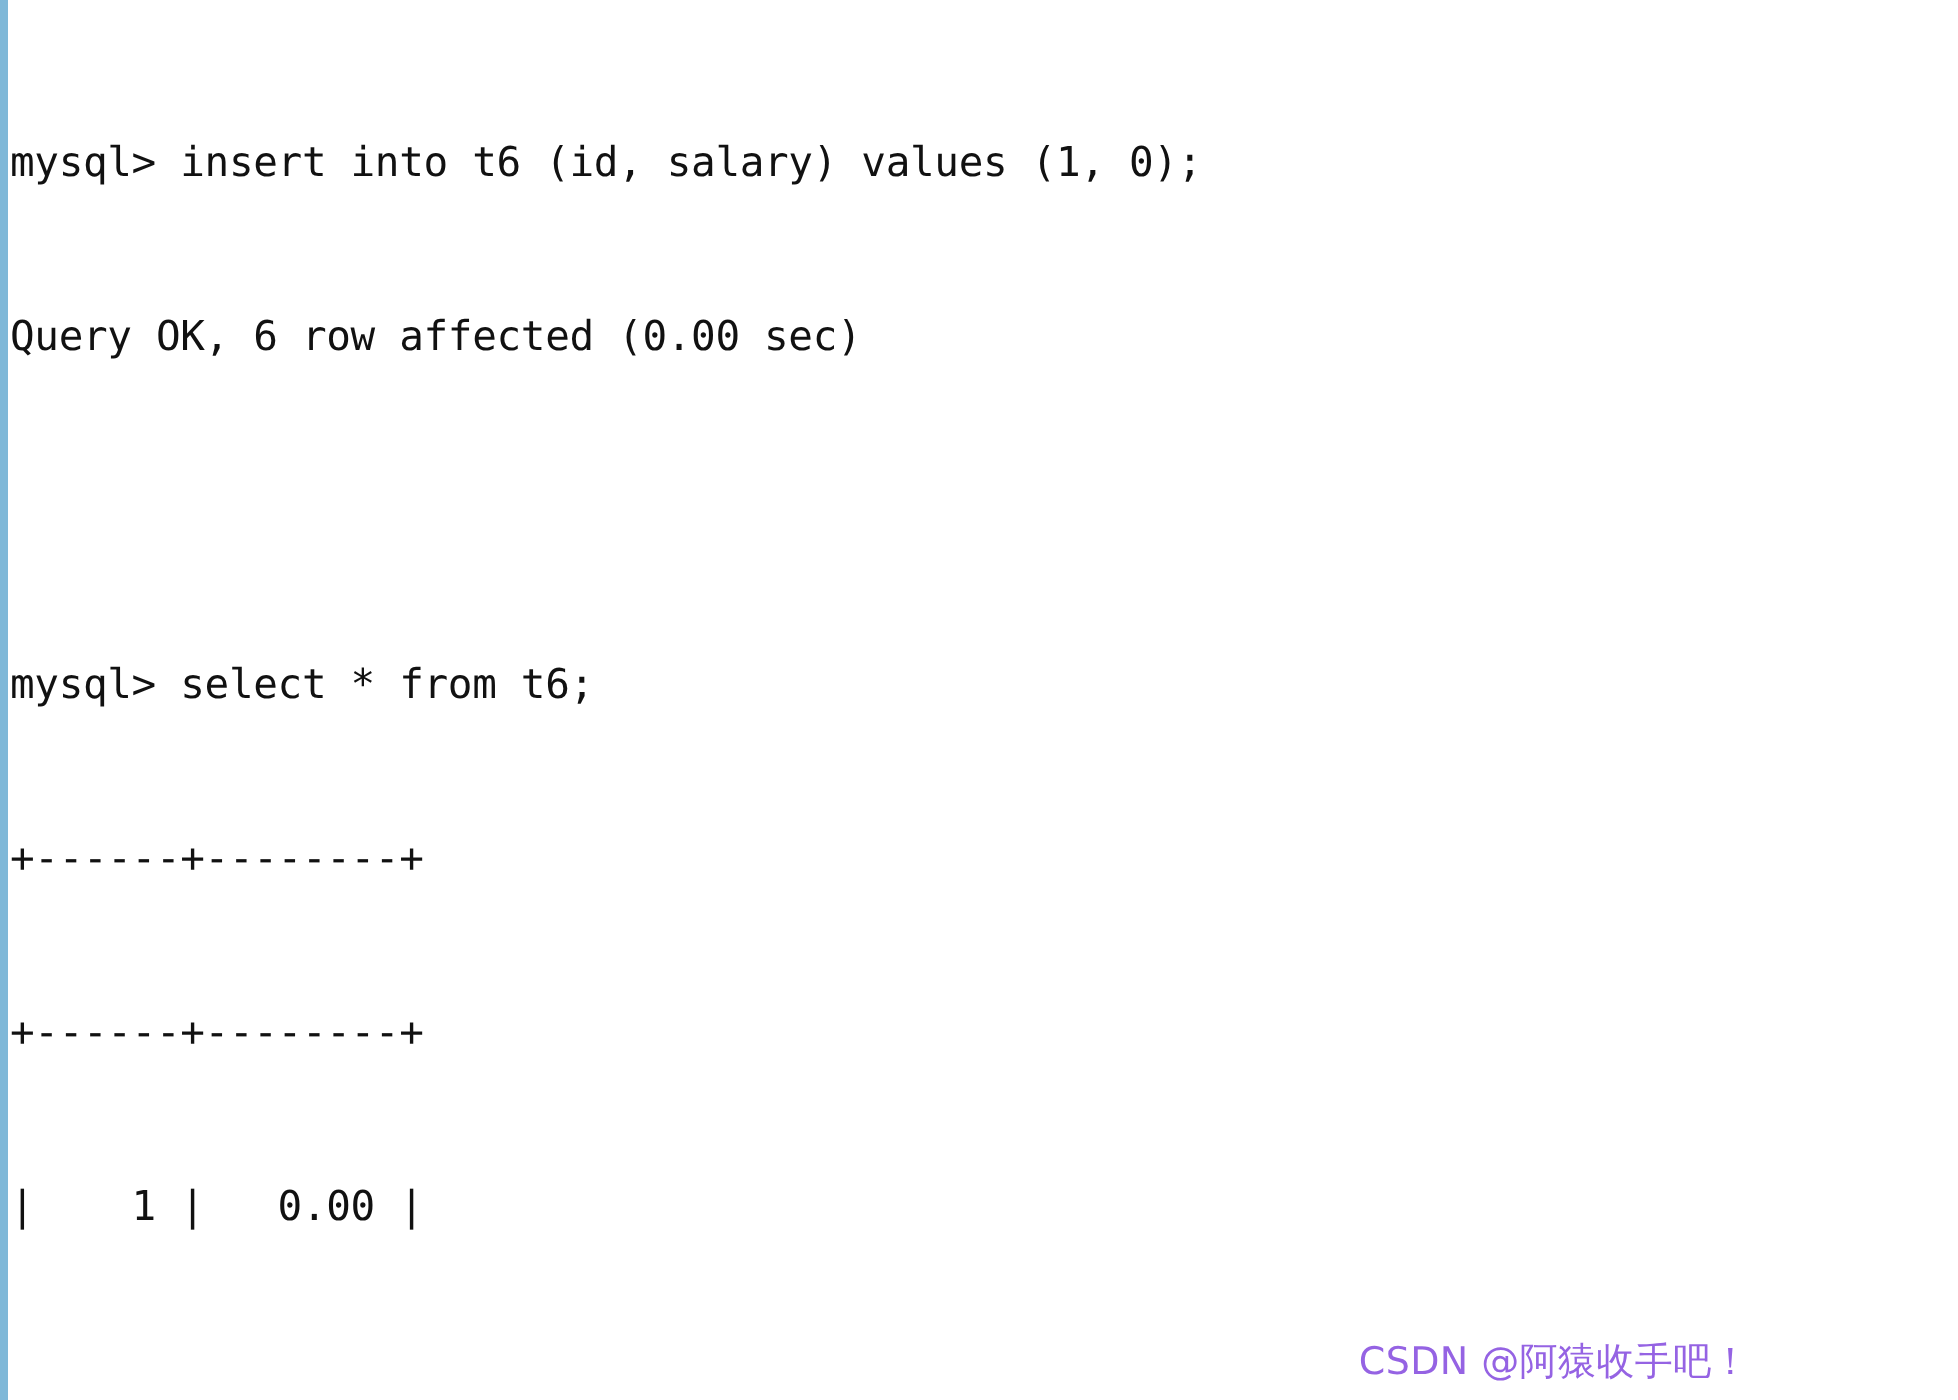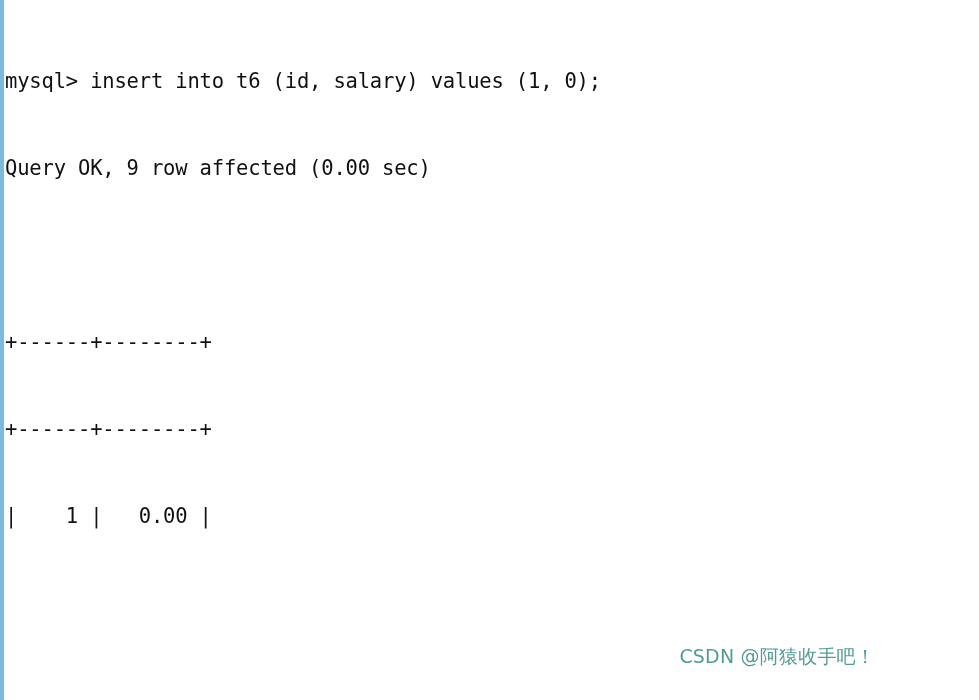--- a/index.html
+++ b/index.html
@@ -55,41 +55,42 @@
   }
 
   .line.blank {
     height: 29px;
   }
 
   
   #watermark {
     position: absolute;
     right: 8px;
-    bottom: 30px;
+    bottom: 6px;
     font-family: "DejaVu Sans", "Liberation Sans", sans-serif;
     font-size: 19px;
-    color: #0f766e;
+    color: #6d28d9;
     opacity: 0.72;
     white-space: pre;
     pointer-events: none;
     letter-spacing: 0.2px;
   }
 </style>
 </head>
 <body>
 
 <div id="terminal">
 
   <div id="left-edge-stripe"></div>
 
   <div id="console-output">
     <div class="line">mysql&gt; insert into t6 (id, salary) values (1, 0);</div>
-    <div class="line">Query OK, 9 row affected (0.00 sec)</div>
+    <div class="line">Query OK, 6 row affected (0.00 sec)</div>
     <div class="line blank"></div>
+    <div class="line">mysql&gt; select * from t6;</div>
     <div class="line">+------+--------+</div>
     <div class="line">+------+--------+</div>
     <div class="line">|    1 |   0.00 |</div>
     
     
     
     
     
     
     

